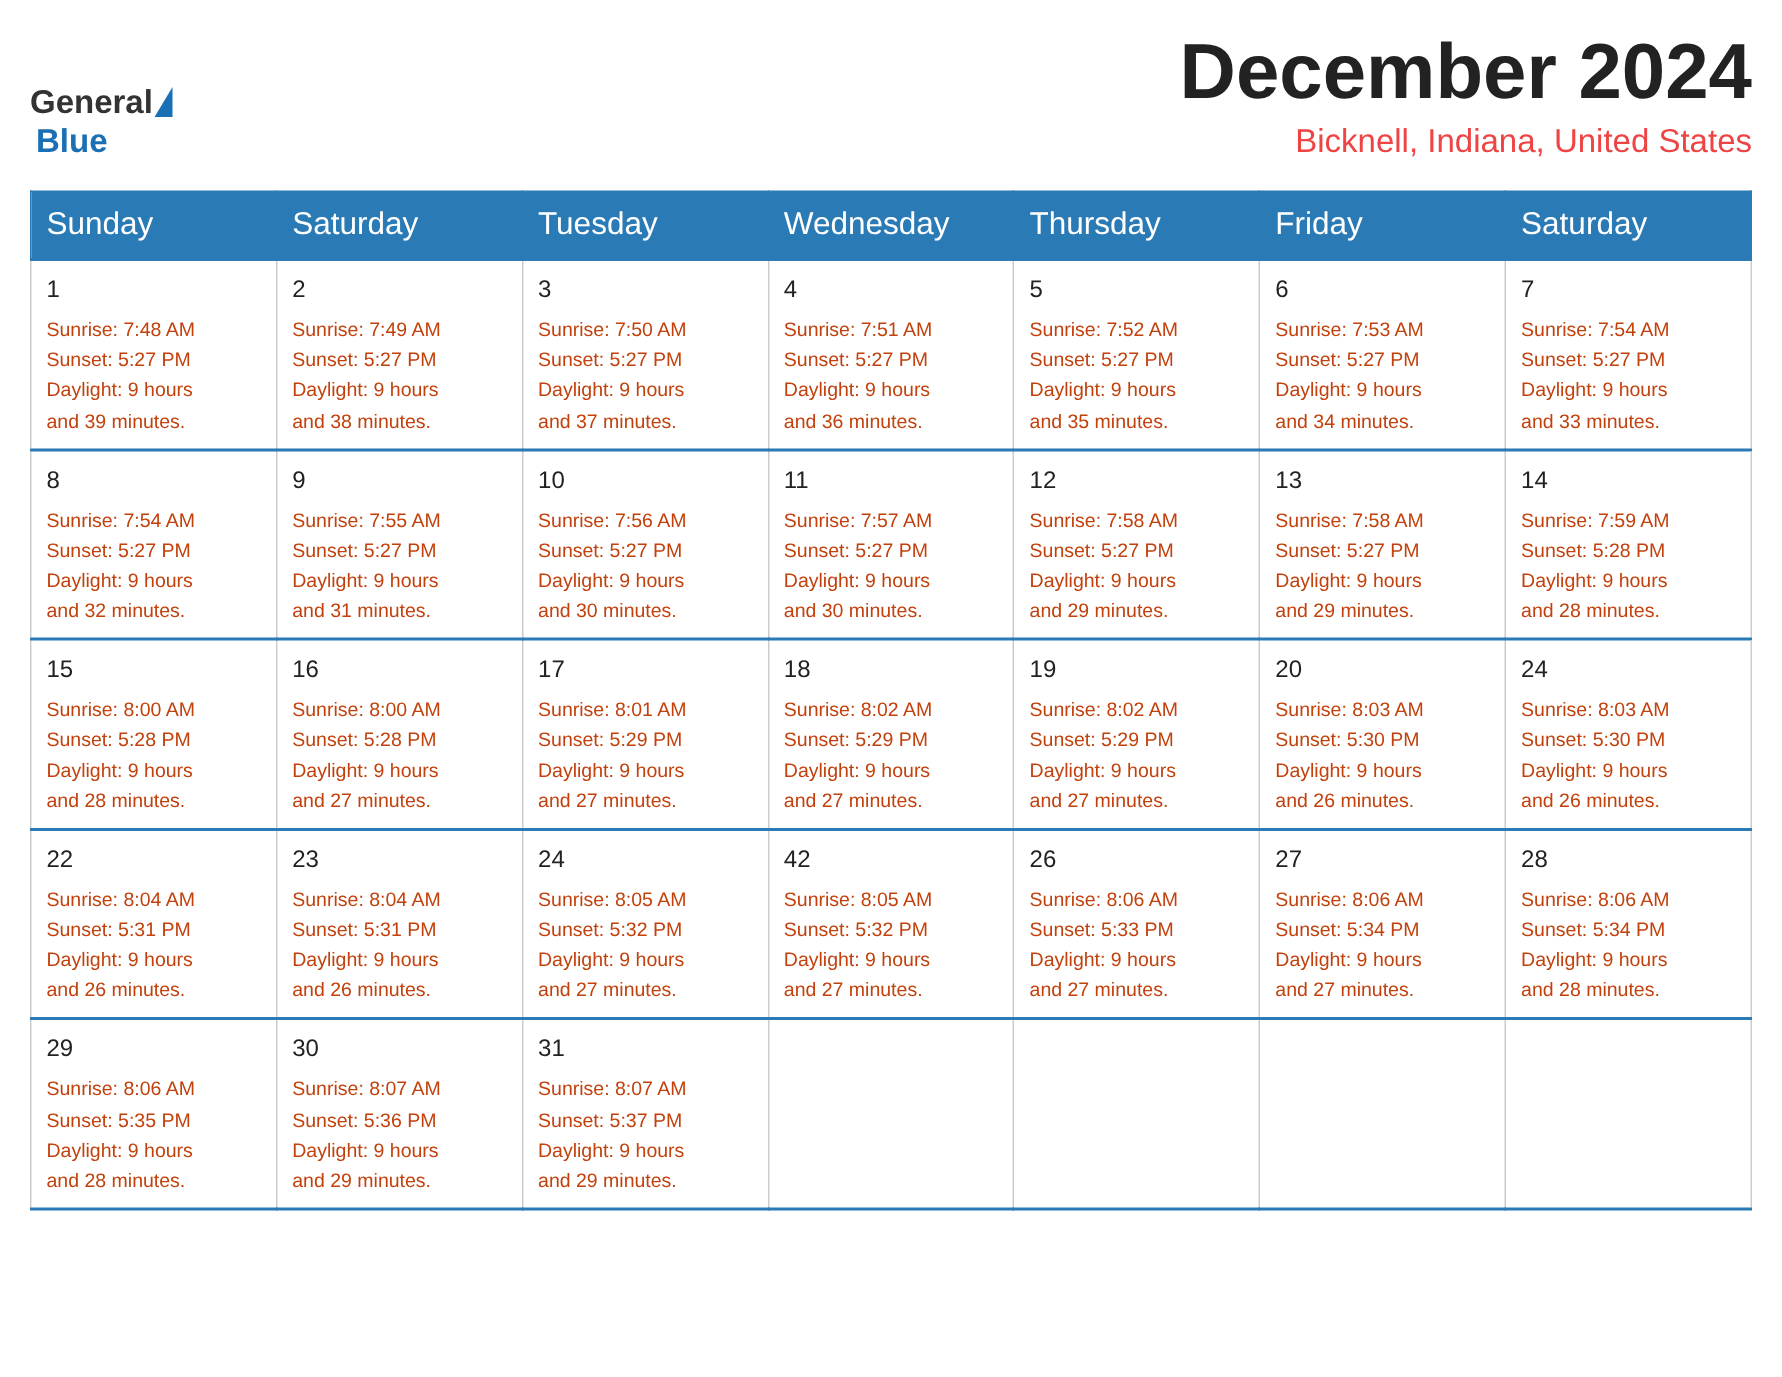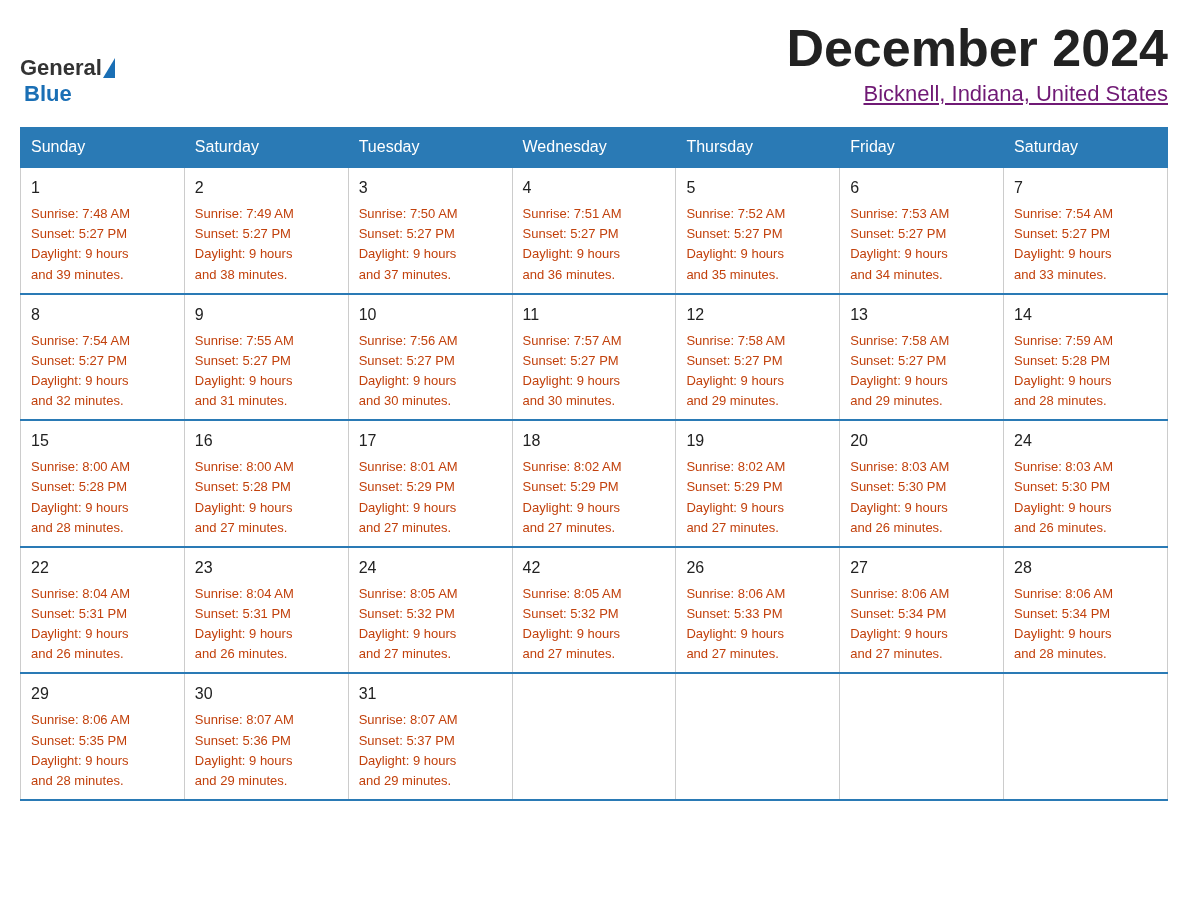--- a/index.html
+++ b/index.html
@@ -33,35 +33,34 @@
       text-align: right;
     }
     .month-title {
       font-size: 52px;
       font-weight: bold;
       color: #222;
       line-height: 1.1;
     }
     .location-title {
       font-size: 22px;
-      color: #701a75;
+      color: #ef4444;
       margin-top: 4px;
-      text-decoration: underline;
     }
     .calendar {
       width: 100%;
       border-collapse: collapse;
       border: 1px solid #bbb;
     }
     .calendar th {
       background-color: #2a7ab5;
       color: #fff;
       padding: 10px 10px;
       text-align: left;
-      font-size: 16px;
+      font-size: 21px;
       font-weight: normal;
       border: 1px solid #2a7ab5;
     }
     .calendar td {
       vertical-align: top;
       padding: 8px 10px;
       border: 1px solid #ccc;
       width: 14.28%;
       min-height: 100px;
       font-size: 13.5px;

